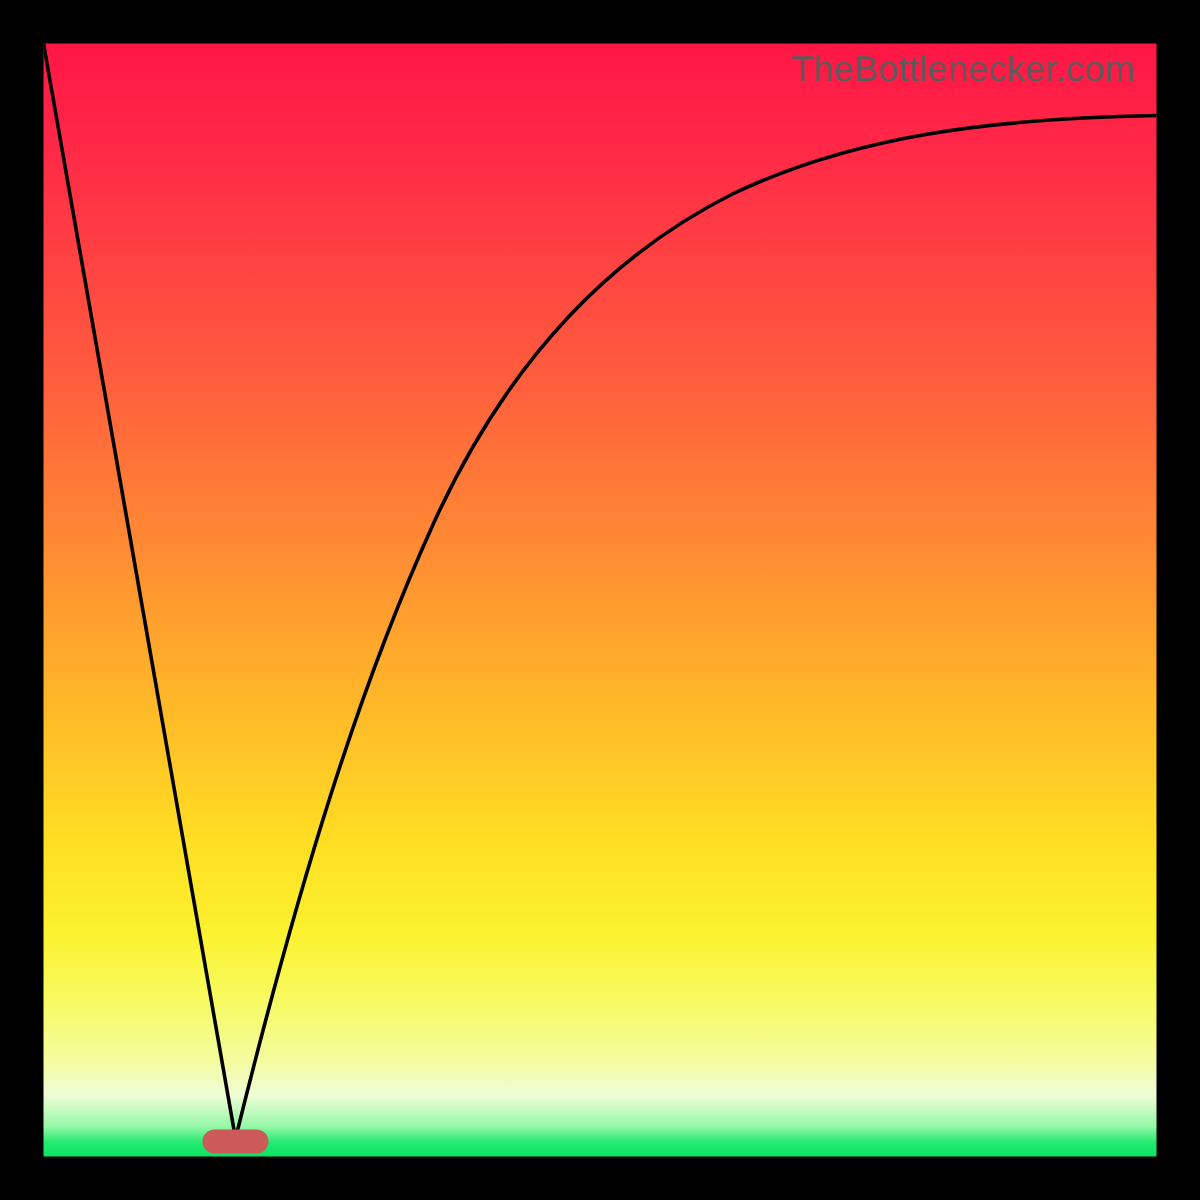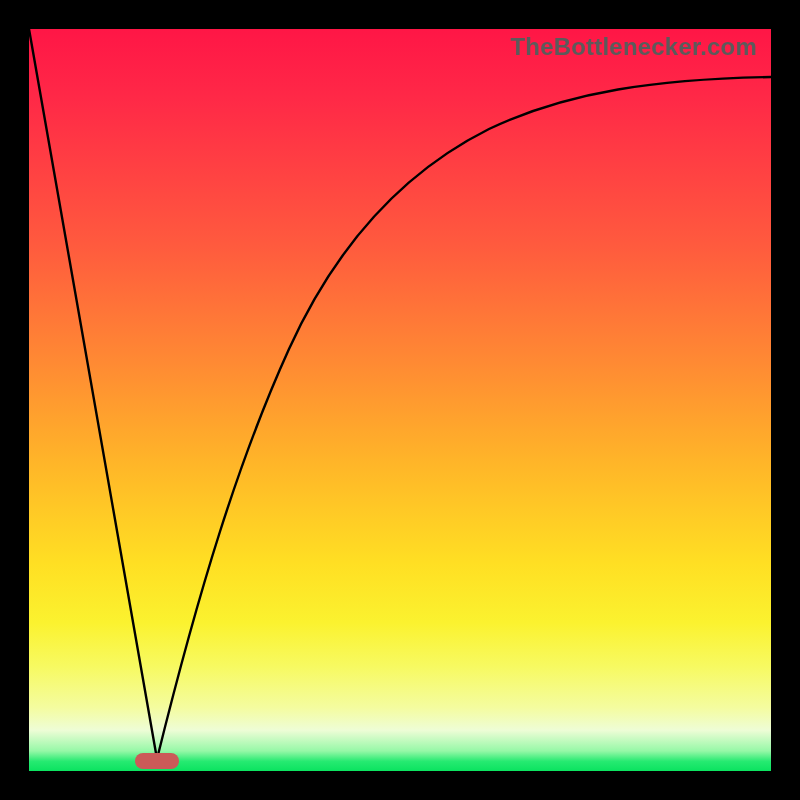--- a/index.html
+++ b/index.html
@@ -40,21 +40,21 @@
       #26ea71 98.7%,
       #0be360 100%
     );
   }
   .watermark {
     position: absolute;
     top: 4px;
     right: 14px;
     color: #5b5b5b;
     font-size: 24px;
-    font-weight: 700;
+    font-weight: 400;
     letter-spacing: 0.2px;
     user-select: none;
   }
   svg.curve {
     position: absolute;
     left: 0;
     top: 0;
     width: 742px;
     height: 742px;
   }

